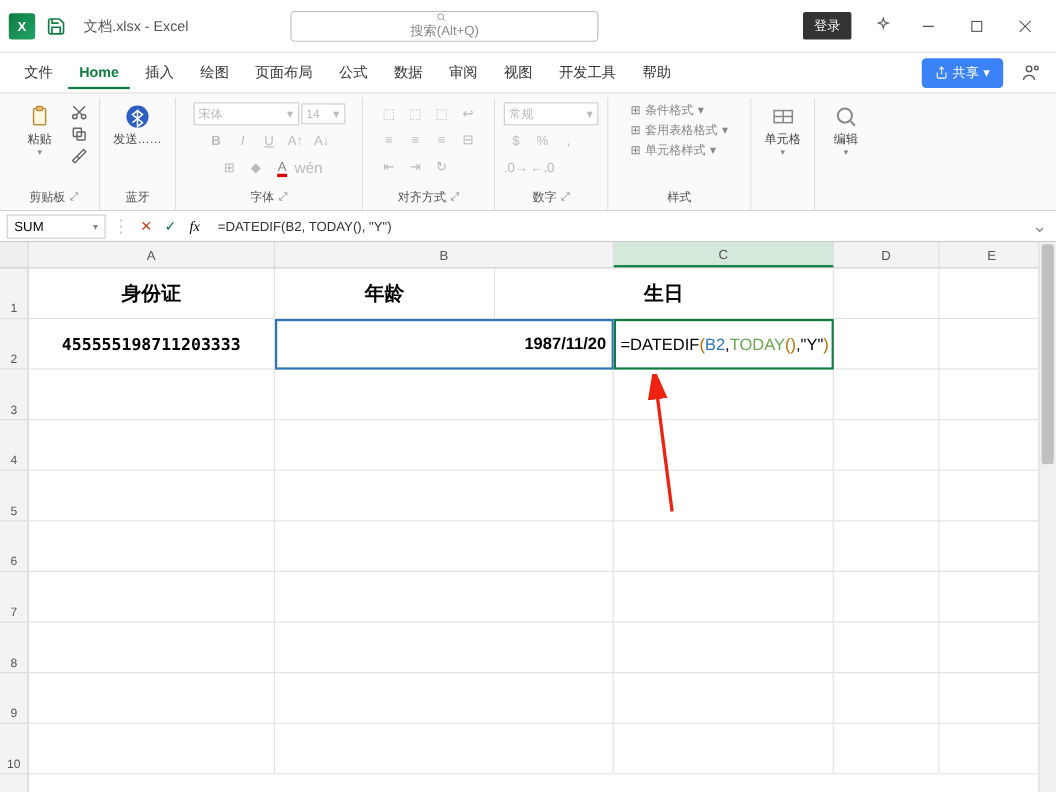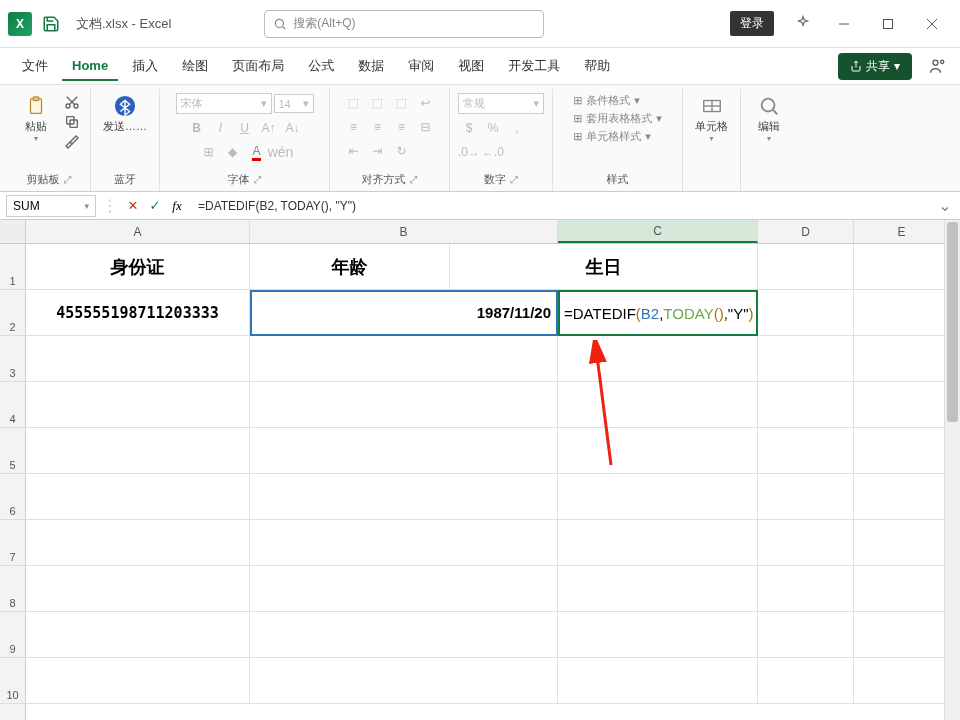--- a/index.html
+++ b/index.html
@@ -2,32 +2,32 @@
 <html><head>
 <meta charset="utf-8">
 <style>
 * { margin: 0; padding: 0; box-sizing: border-box; font-family: "Segoe UI", "Microsoft YaHei", sans-serif; }
 body { background: #fff; width: 960px; height: 720px; overflow: hidden; position: relative; }
 
 .titlebar { height: 48px; display: flex; align-items: center; padding: 0 8px; border-bottom: 1px solid #e0e0e0; background: #fff; }
 .titlebar .app-icon { width: 24px; height: 24px; background: linear-gradient(135deg,#107c41,#21a366); border-radius: 3px; display: flex; align-items: center; justify-content: center; color: #fff; font-weight: bold; font-size: 12px; margin-right: 10px; }
 .titlebar .save-icon { width: 18px; height: 18px; color: #107c41; margin-right: 16px; }
 .titlebar .title-text { font-size: 13px; color: #555; }
-.searchbox { margin-left: auto; margin-right: auto; width: 280px; height: 28px; border: 1px solid #bbb; border-radius: 4px; display: flex; align-items: center; padding: 0 8px; color: #888; font-size: 12px; }
+.searchbox { margin-left: auto; margin-right: auto; width: 280px; height: 28px; border: 1px solid #bbb; border-radius: 4px; display: flex; align-items: center; padding: 0 8px; color: #888; font-size: 12px; flex-direction: column; }
 .searchbox svg { width: 14px; height: 14px; margin-right: 6px; }
 .titlebar .right-ctrls { display: flex; align-items: center; gap: 4px; margin-left: auto; }
 .login-btn { background: #333; color: #fff; font-size: 12px; padding: 4px 10px; border-radius: 2px; margin-right: 8px; }
 .win-btn { width: 40px; height: 30px; display: flex; align-items: center; justify-content: center; color: #555; }
 .win-btn svg { width: 12px; height: 12px; }
 .sparkle-icon { width: 18px; height: 18px; color: #666; margin: 0 8px; }
 
 .tabs { height: 36px; display: flex; align-items: center; padding: 0 12px; gap: 4px; }
 .tab { font-size: 13px; padding: 6px 10px; color: #333; cursor: pointer; }
 .tab.active { font-weight: 600; border-bottom: 2px solid #107c41; color:#107c41; }
-.share-btn { margin-left: auto; background: #14532d; color: #fff; font-size: 12px; padding: 5px 12px; border-radius: 4px; display: flex; align-items: center; gap: 4px; }
+.share-btn { margin-left: auto; background: #3b82f6; color: #fff; font-size: 12px; padding: 5px 12px; border-radius: 4px; display: flex; align-items: center; gap: 4px; }
 .collab-icon { width: 20px; height: 20px; color: #555; margin-left: 12px; }
 
 .ribbon { height: 108px; border-top: 1px solid #e0e0e0; border-bottom: 1px solid #ccc; background: #fafafa; display: flex; padding: 4px 8px 0 8px; }
 .rgroup { display: flex; flex-direction: column; align-items: center; padding: 0 8px; border-right: 1px solid #e0e0e0; }
 .rgroup:last-child { border-right: none; }
 .rgroup .body { display: flex; align-items: flex-start; gap: 6px; flex: 1; padding-top: 4px; }
 .rgroup .label { font-size: 11px; color: #555; padding: 2px 0 4px 0; display: flex; align-items: center; gap: 4px; }
 .rgroup .label .launcher { font-size: 10px; color:#888; }
 .rbtn { display: flex; flex-direction: column; align-items: center; justify-content: center; font-size: 11px; color: #444; padding: 2px 4px; min-width: 40px; }
 .rbtn svg { width: 22px; height: 22px; margin-bottom: 2px; }

